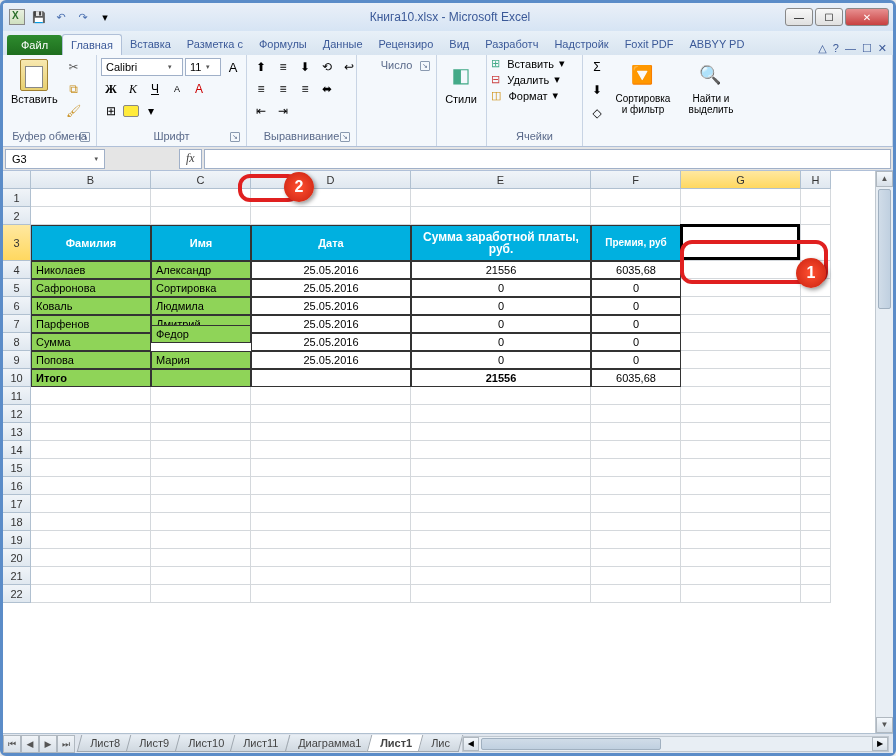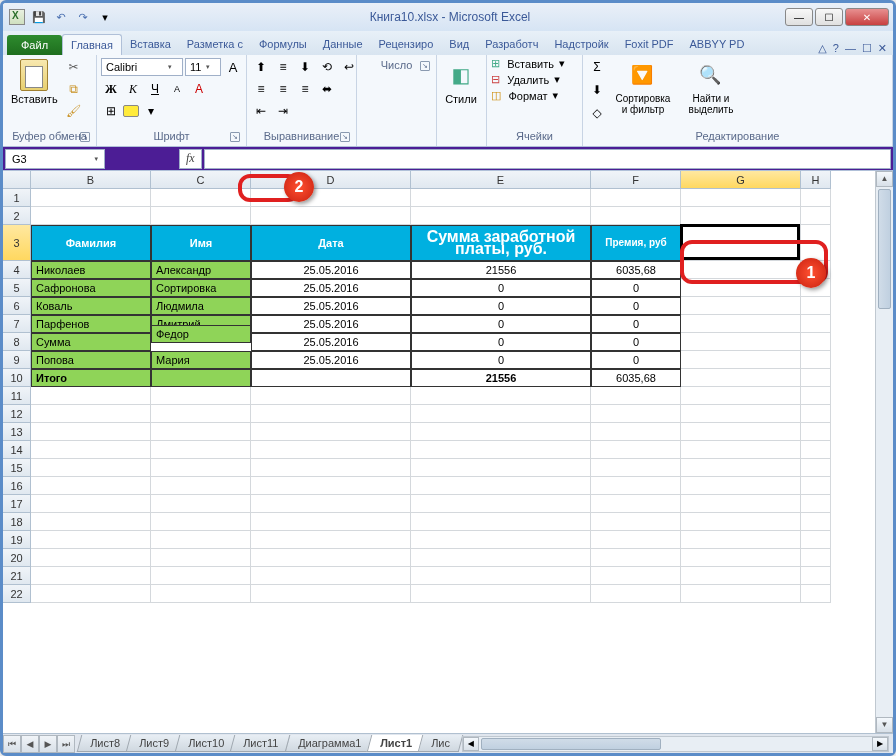--- a/index.html
+++ b/index.html
@@ -33,21 +33,21 @@
 .group-label .launcher { position: absolute; right: 2px; bottom: 2px; width: 10px; height: 10px; border: 1px solid #8a9ab0; border-radius: 1px; font-size: 7px; line-height: 8px; text-align: center; color: #5a6a8a; }
 .big-btn { display: flex; flex-direction: column; align-items: center; padding: 2px 4px; gap: 2px; }
 .big-btn .icon { width: 32px; height: 32px; display: flex; align-items: center; justify-content: center; }
 .col { display: flex; flex-direction: column; gap: 2px; }
 .row { display: flex; gap: 2px; align-items: center; }
 .small-btn { width: 20px; height: 20px; display: flex; align-items: center; justify-content: center; border-radius: 2px; font-size: 12px; }
 .dd { width: 10px; font-size: 7px; color: #555; }
 .combo { height: 18px; border: 1px solid #a0b0c8; background: #fff; padding: 0 4px; display: flex; align-items: center; justify-content: space-between; }
 
 
-.formula-bar { height: 24px; background: #4c1d95; border-bottom: 1px solid #b0c0d8; display: flex; align-items: center; padding: 2px; gap: 2px; position: relative; }
+.formula-bar { height: 24px; background: #e5e5e5; border-bottom: 1px solid #b0c0d8; display: flex; align-items: center; padding: 2px; gap: 2px; position: relative; }
 .name-box { width: 100px; height: 20px; background: #fff; border: 1px solid #a0b0c8; display: flex; align-items: center; padding: 0 6px; }
 .name-box .nb-dd { margin-left: auto; font-size: 7px; color: #555; }
 .fx-area { display: flex; align-items: center; gap: 4px; border: 1px solid #a0b0c8; background: #fff; height: 20px; padding: 0 6px; }
 .fx-label { font-style: italic; font-family: 'Times New Roman', serif; font-size: 12px; color: #444; }
 .formula-input { flex: 1; height: 20px; border: 1px solid #a0b0c8; background: #fff; }
 
 
 .grid-area { flex: 1; position: relative; overflow: hidden; background: #fff; }
 .corner { position: absolute; left: 0; top: 0; width: 28px; height: 18px; background: linear-gradient(#f0f4f8, #e0e8f0); border-right: 1px solid #b0c0d0; border-bottom: 1px solid #b0c0d0; }
 .col-headers { position: absolute; left: 28px; top: 0; right: 18px; height: 18px; display: flex; }
@@ -253,21 +253,20 @@
         </div>
         <div class="big-btn">
           <div class="icon" style="font-size:18px">🔽</div>
           <span style="font-size:10px;text-align:center;width:60px">Сортировка и фильтр</span>
         </div>
         <div class="big-btn">
           <div class="icon" style="font-size:18px">🔍</div>
           <span style="font-size:10px;text-align:center;width:56px">Найти и выделить</span>
         </div>
       </div>
-      <div class="group-label"><span>Редактирование</span></div>
     </div>
   </div>
 
   <div class="formula-bar">
     <div class="name-box">
       <span>G3</span>
       <span class="nb-dd">▾</span>
     </div>
     <div style="width:70px"></div>
     <div class="fx-area">
@@ -422,21 +421,21 @@
         <div class="cell " style="left: 0px; top: 396px; width: 120px; height: 18px;"></div>
         <div class="cell " style="left: 120px; top: 396px; width: 100px; height: 18px;"></div>
         <div class="cell " style="left: 220px; top: 396px; width: 160px; height: 18px;"></div>
         <div class="cell " style="left: 380px; top: 396px; width: 180px; height: 18px;"></div>
         <div class="cell " style="left: 560px; top: 396px; width: 90px; height: 18px;"></div>
         <div class="cell " style="left: 650px; top: 396px; width: 120px; height: 18px;"></div>
         <div class="cell " style="left: 770px; top: 396px; width: 30px; height: 18px;"></div>
         <div class="cell header-cell" style="left: 0px; top: 36px; width: 120px; height: 36px;">Фамилия</div>
         <div class="cell header-cell" style="left: 220px; top: 36px; width: 160px; height: 36px;">Дата</div>
         <div class="cell header-cell" style="left: 120px; top: 36px; width: 100px; height: 36px;">Имя</div>
-        <div class="cell header-cell" style="left: 380px; top: 36px; width: 180px; height: 36px; font-size: 16px; line-height: 12px; white-space: normal; text-align: center;">Сумма заработной платы, руб.</div>
+        <div class="cell header-cell" style="left: 380px; top: 36px; width: 180px; height: 36px; font-size: 12px; line-height: 12px; white-space: normal; text-align: center;">Сумма заработной платы, руб.</div>
         <div class="cell header-cell" style="left: 560px; top: 36px; width: 90px; height: 36px; font-size: 10px; line-height: 12px; white-space: normal; text-align: center;">Премия, руб</div>
         <div class="cell name-cell" style="left: 0px; top: 72px; width: 120px; height: 18px;">Николаев</div>
         <div class="cell name-cell" style="left: 120px; top: 72px; width: 100px; height: 18px;">Александр</div>
         <div class="cell data-cell center" style="left: 220px; top: 72px; width: 160px; height: 18px;">25.05.2016</div>
         <div class="cell data-cell center" style="left: 380px; top: 72px; width: 180px; height: 18px;">21556</div>
         <div class="cell data-cell center" style="left: 560px; top: 72px; width: 90px; height: 18px;">6035,68</div>
         <div class="cell name-cell" style="left: 0px; top: 90px; width: 120px; height: 18px;">Сафронова</div>
         <div class="cell name-cell" style="left: 120px; top: 90px; width: 100px; height: 18px;">Сортировка</div>
         <div class="cell data-cell center" style="left: 220px; top: 90px; width: 160px; height: 18px;">25.05.2016</div>
         <div class="cell data-cell center" style="left: 380px; top: 90px; width: 180px; height: 18px;">0</div>

